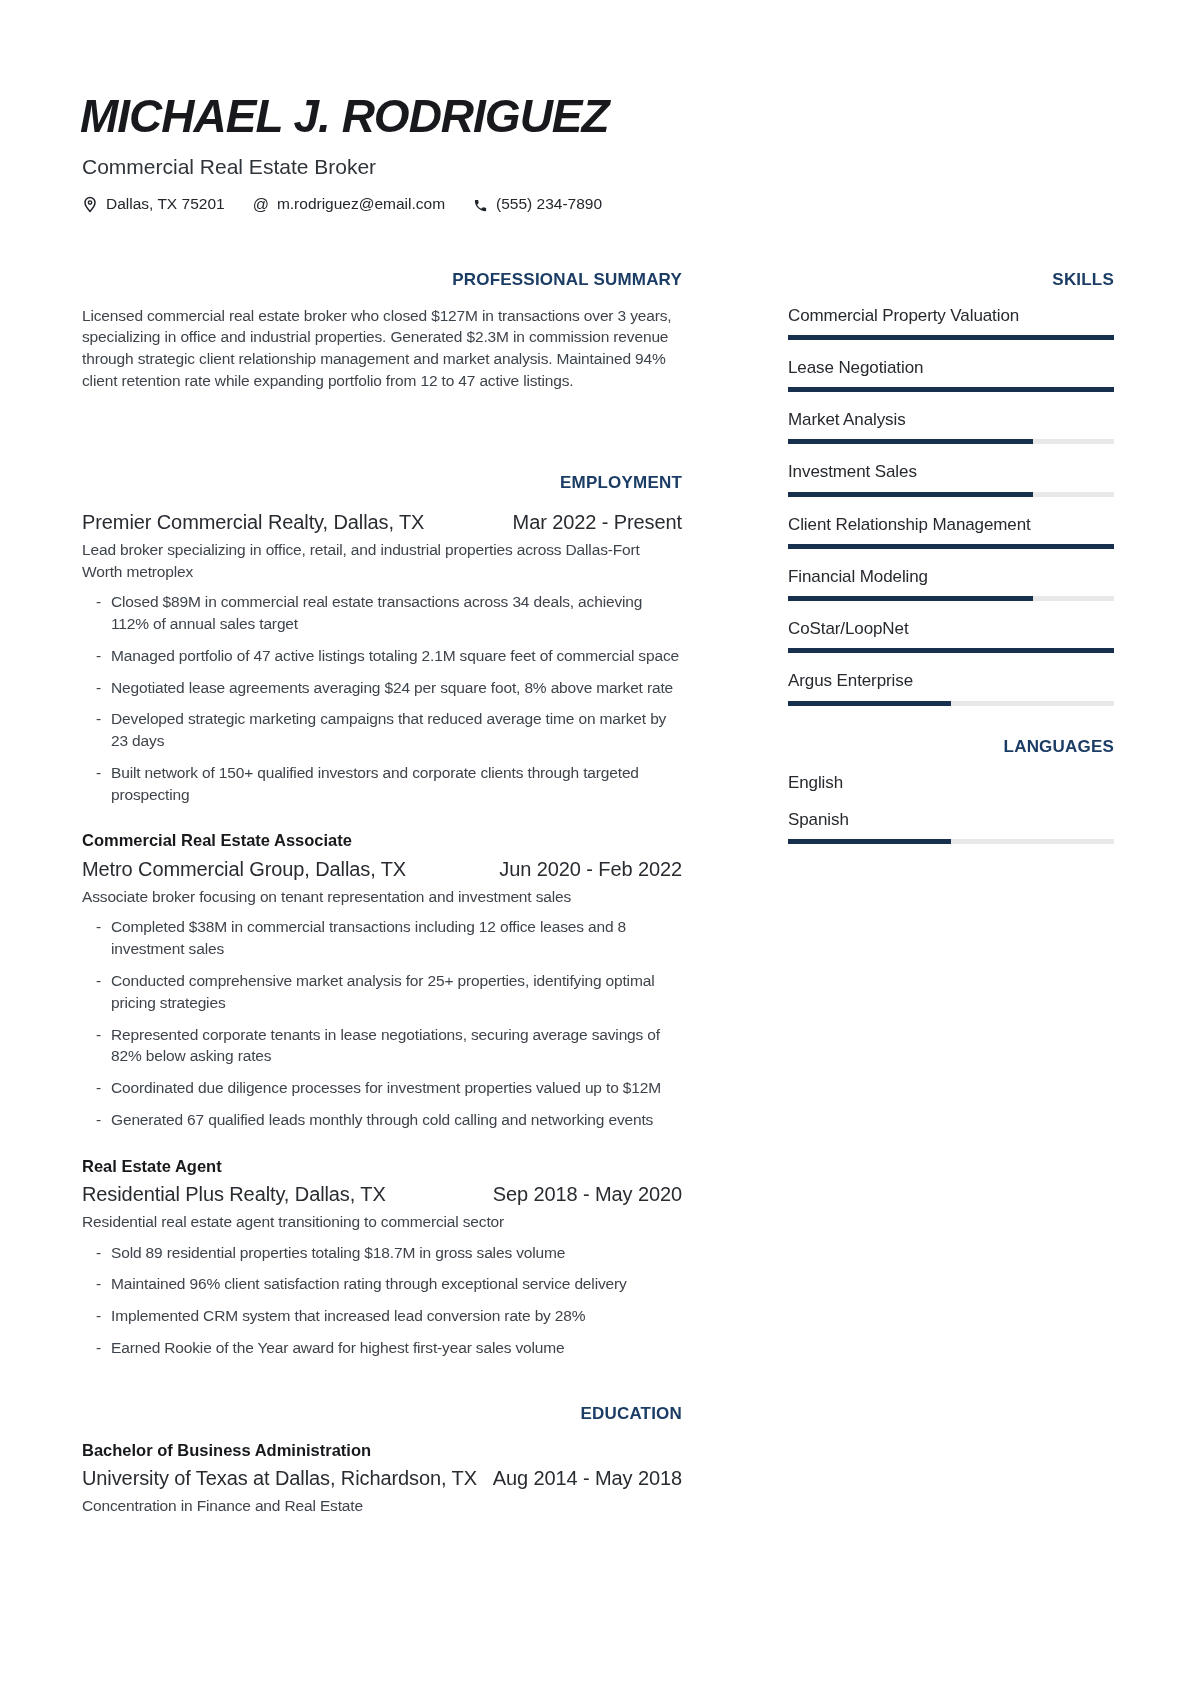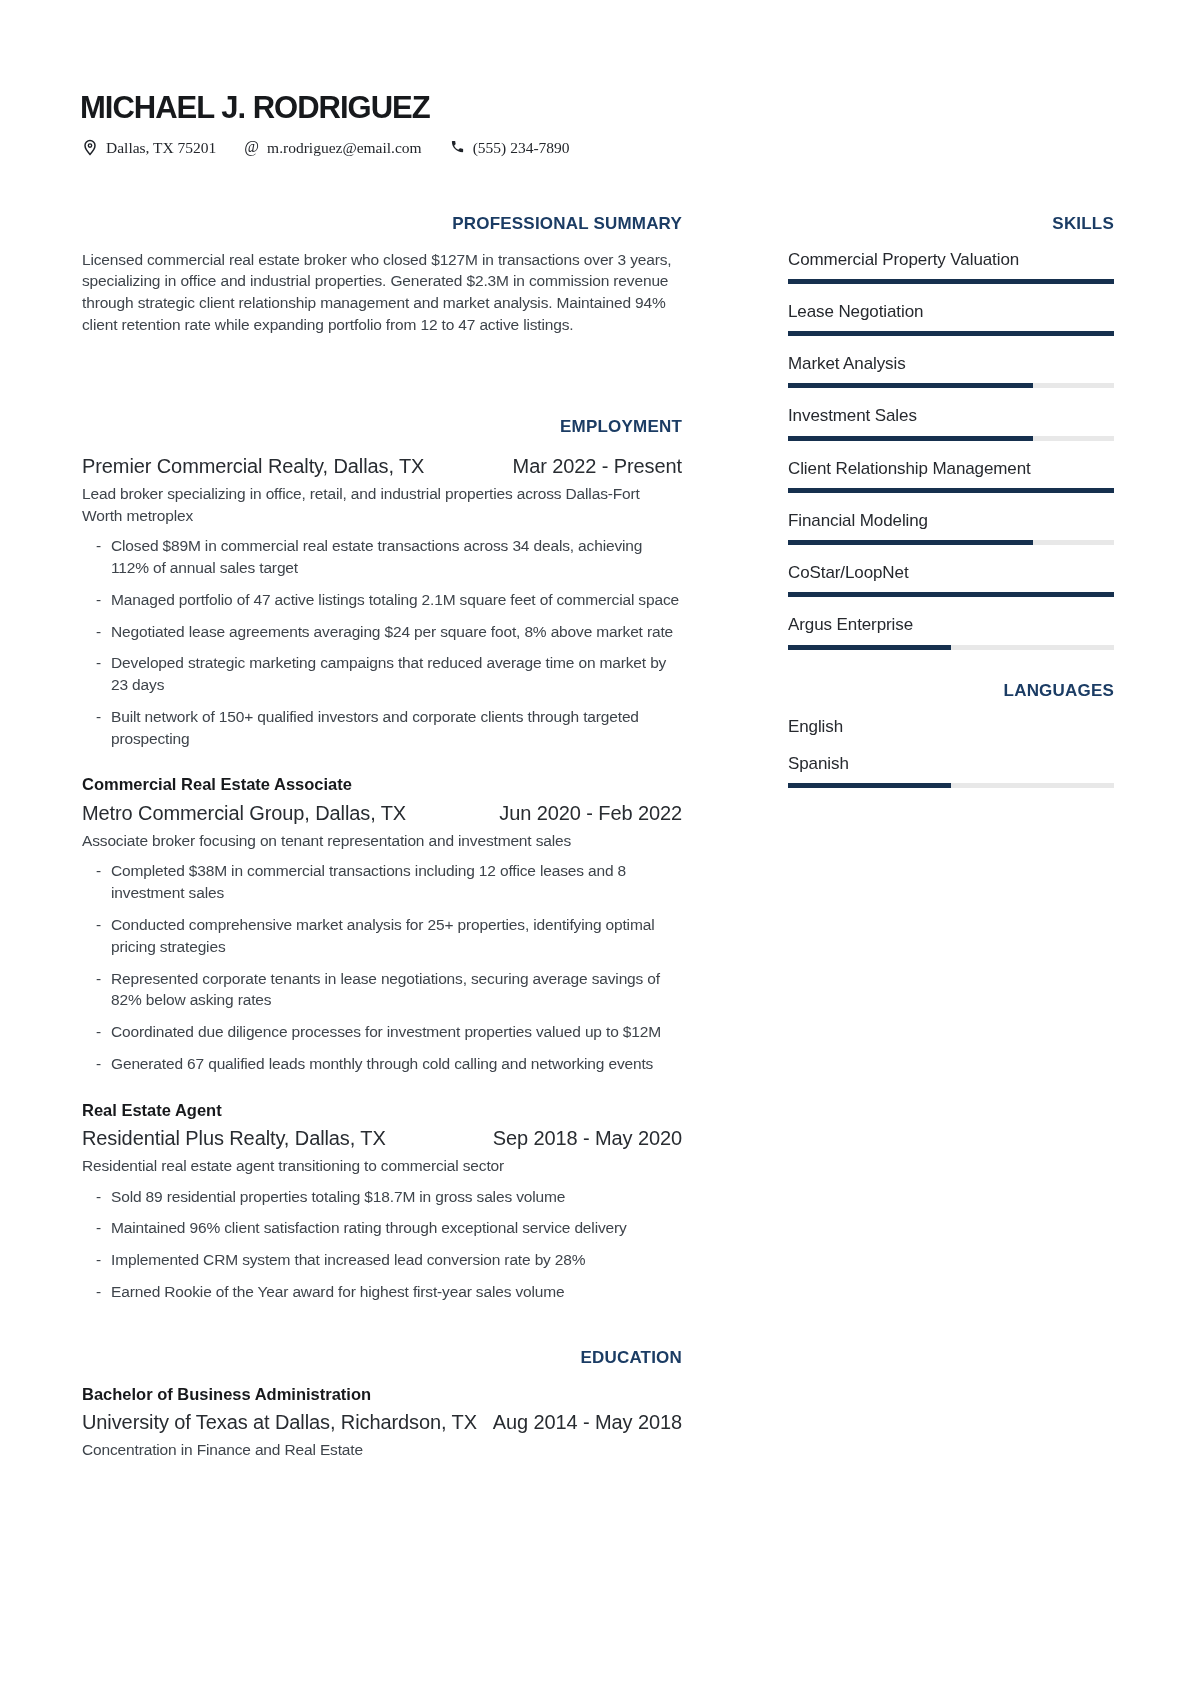--- a/index.html
+++ b/index.html
@@ -7,27 +7,27 @@
   body {
     width: 1200px; height: 1697px;
     font-family: "Liberation Sans", "DejaVu Sans", sans-serif;
     color: #3e444b;
     overflow: hidden;
   }
   .page { padding: 92px 87px 0 82px; }
 
   
   h1.name {
-    font-size: 31px; font-weight: 700; letter-spacing: -1px;
-    color: #17191c; line-height: 1.05; margin-left: -2px;
+    font-size: 46px; font-weight: 700; letter-spacing: -1px;
+    color: #17191c; line-height: 1.05; margin-left: -2px; font-style: italic;
   }
   .subtitle { margin-top: 14px; font-size: 21px; color: #2f343a; line-height: 1.25; }
   .contact { margin-top: 14px; display: flex; align-items: center; gap: 28px;
              font-size: 15.5px; color: #23262b; }
-  .citem { display: inline-flex; align-items: flex-start; gap: 8px; font-family: Liberation Serif, serif; }
+  .citem { display: inline-flex; align-items: flex-end; gap: 8px; }
   .citem svg { display: block; }
   .at-glyph { font-size: 16px; font-weight: 400; color: #23262b; line-height: 1; }
 
   
   .cols { display: flex; gap: 106px; margin-top: 56px; }
   .col-left { width: 600px; flex: none; }
   .col-right { width: 326px; flex: none; }
 
   h2.sec {
     font-size: 17px; font-weight: 700; color: #1b3c64;
@@ -62,20 +62,21 @@
   .lang-plain { margin-bottom: 16px; }
   .lang-plain .slabel { margin-bottom: 0; }
 </style>
 </head>
 <body>
 
 <div class="page">
 
   <header>
     <h1 class="name">MICHAEL J. RODRIGUEZ</h1>
+    <div class="subtitle">Commercial Real Estate Broker</div>
 
     <div class="contact">
       <span class="citem">
         <svg width="16" height="17" viewBox="0 0 16 17" fill="none">
           <path d="M8 1.6C5.24 1.6 3 3.84 3 6.6c0 3.55 5 8.8 5 8.8s5-5.25 5-8.8C13 3.84 10.76 1.6 8 1.6z" stroke="#1f2329" stroke-width="1.5"></path>
           <circle cx="8" cy="6.6" r="1.7" stroke="#1f2329" stroke-width="1.4" fill="none"></circle>
         </svg>
         <span>Dallas, TX 75201</span>
       </span>
 

